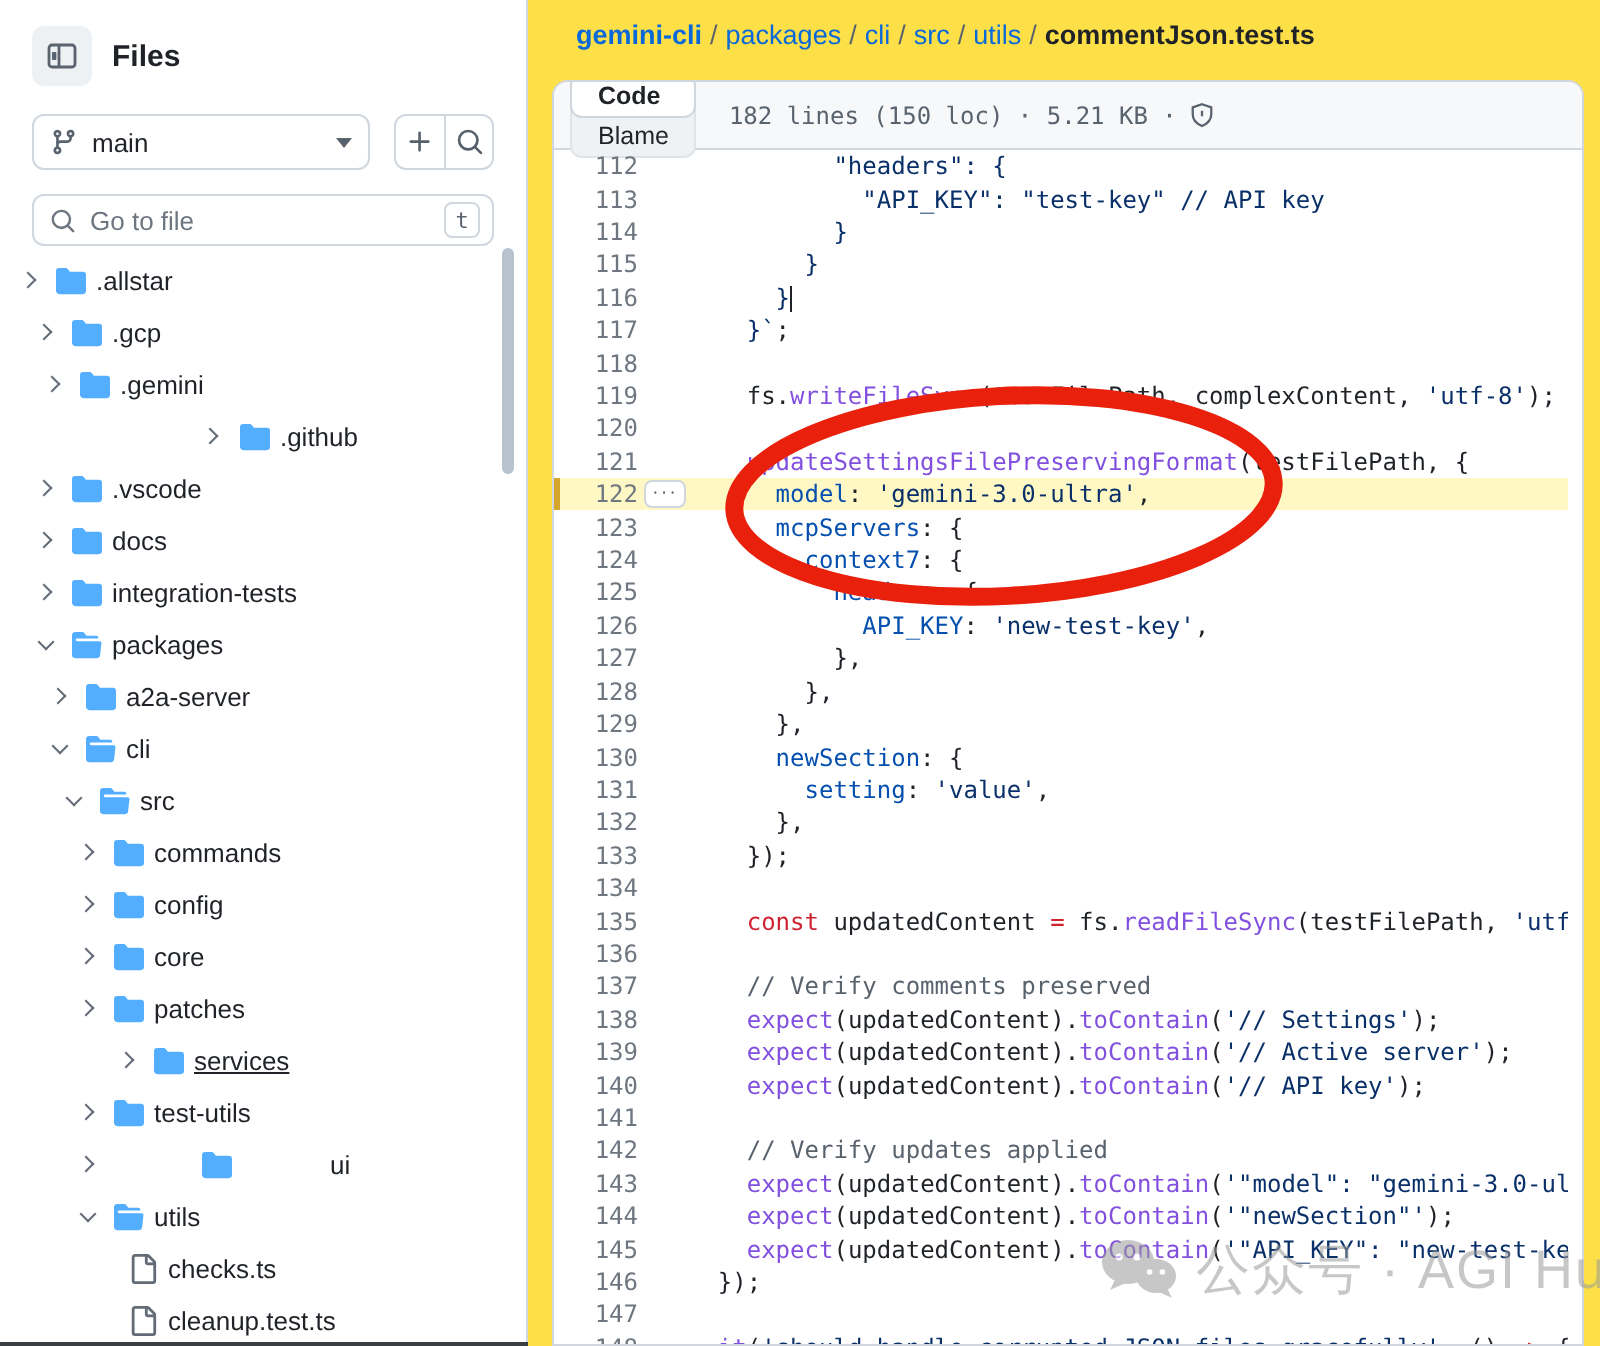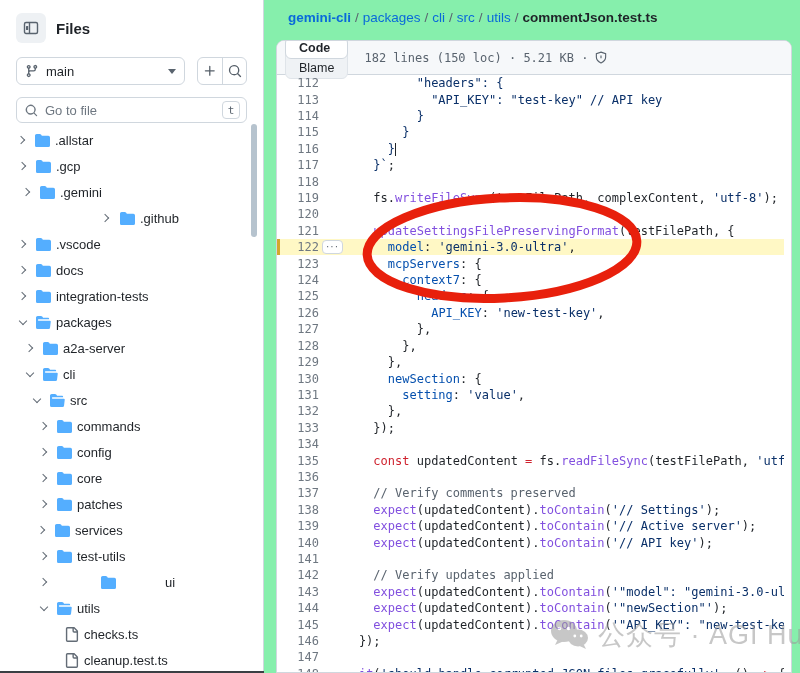--- a/index.html
+++ b/index.html
@@ -36,21 +36,21 @@
   .chev { width:6px; height:6px; border-right:1.4px solid #636c76; border-bottom:1.4px solid #636c76; }
   .chev.right { transform:rotate(-45deg); margin-left:-2px; }
   .chev.down  { transform:rotate(45deg); margin-top:-3px; }
   .ticon { width:17px; height:16px; display:flex; align-items:center; justify-content:center; flex:none; }
   .tlabel { white-space:nowrap; }
   .sb-scroll { position:absolute; left:251px; top:124px; width:6px; height:113px;
     border-radius:3px; background:#b6c3ce; }
   .sb-bottomline { position:absolute; left:0; bottom:0; width:264px; height:2px; background:#3a3f44; }
 
   
-  .main { position:absolute; left:264px; top:0; width:536px; height:673px; background:#86efac; }
+  .main { position:absolute; left:264px; top:0; width:536px; height:673px; background:#fde047; }
   .breadcrumb { position:absolute; left:24px; top:10px; font-size:13.5px; white-space:nowrap; }
   .breadcrumb a { color:#0969da; text-decoration:none; cursor:pointer; }
   .breadcrumb .sep { color:#59636e; padding:0 4px; }
   .breadcrumb .repo { font-weight:bold; }
   .breadcrumb .current { font-weight:bold; color:#1f2328; }
 
   .blob-box { position:absolute; left:12px; top:40px; width:516px; height:633px;
     border:1px solid #d0d7de; border-radius:8px 8px 0 0; background:#fff; overflow:hidden; }
   .blob-head { height:34px; background:#f6f8fa; border-bottom:1px solid #d0d7de;
     display:flex; align-items:center; padding:0 8px; }
@@ -122,21 +122,21 @@
 
     <div class="goto">
       <svg width="13" height="13" viewBox="0 0 16 16">
         <path fill="#6e7781" d="M10.68 11.74a6 6 0 0 1-7.922-8.982 6 6 0 0 1 8.982 7.922l3.04 3.04a.749.749 0 0 1-.326 1.275.749.749 0 0 1-.734-.215ZM11.5 7a4.499 4.499 0 1 0-8.997 0A4.499 4.499 0 0 0 11.5 7Z"></path>
       </svg>
       <span class="ph">Go to file</span>
       <span class="keyhint">t</span>
     </div>
 
     <div class="tree" id="tree">
-        <div class="trow" style="padding-left: 13px;">
+        <div class="trow" style="padding-left: 6px;">
           <span class="chevbox">
             <span class="chev right"></span>
           </span>
           <span class="ticon">
             <svg width="15" height="15" viewBox="0 0 16 16">
               <path fill="#54aeff" d="M1.75 1A1.75 1.75 0 0 0 0 2.75v10.5C0 14.216.784 15 1.75 15h12.5A1.75 1.75 0 0 0 16 13.25v-8.5A1.75 1.75 0 0 0 14.25 3H7.5a.25.25 0 0 1-.2-.1l-.9-1.2A1.75 1.75 0 0 0 5 1H1.75Z"></path>
             </svg>
           </span>
           <span class="tlabel">.allstar</span>
         </div>
@@ -287,21 +287,21 @@
           <span class="chevbox">
             <span class="chev right"></span>
           </span>
           <span class="ticon">
             <svg width="15" height="15" viewBox="0 0 16 16">
               <path fill="#54aeff" d="M1.75 1A1.75 1.75 0 0 0 0 2.75v10.5C0 14.216.784 15 1.75 15h12.5A1.75 1.75 0 0 0 16 13.25v-8.5A1.75 1.75 0 0 0 14.25 3H7.5a.25.25 0 0 1-.2-.1l-.9-1.2A1.75 1.75 0 0 0 5 1H1.75Z"></path>
             </svg>
           </span>
           <span class="tlabel">patches</span>
         </div>
-        <div class="trow" style="padding-left: 33px;">
+        <div class="trow" style="padding-left: 55px; text-decoration: underline;">
           <span class="chevbox">
             <span class="chev right"></span>
           </span>
           <span class="ticon">
             <svg width="15" height="15" viewBox="0 0 16 16">
               <path fill="#54aeff" d="M1.75 1A1.75 1.75 0 0 0 0 2.75v10.5C0 14.216.784 15 1.75 15h12.5A1.75 1.75 0 0 0 16 13.25v-8.5A1.75 1.75 0 0 0 14.25 3H7.5a.25.25 0 0 1-.2-.1l-.9-1.2A1.75 1.75 0 0 0 5 1H1.75Z"></path>
             </svg>
           </span>
           <span class="tlabel">services</span>
         </div>

